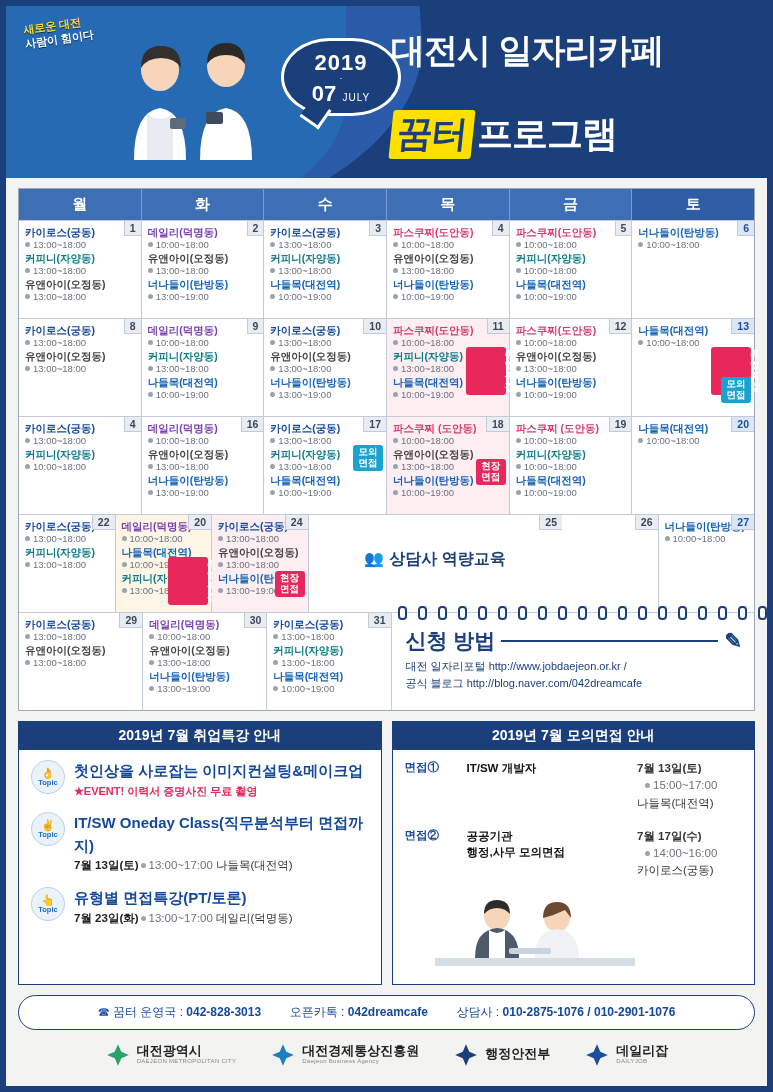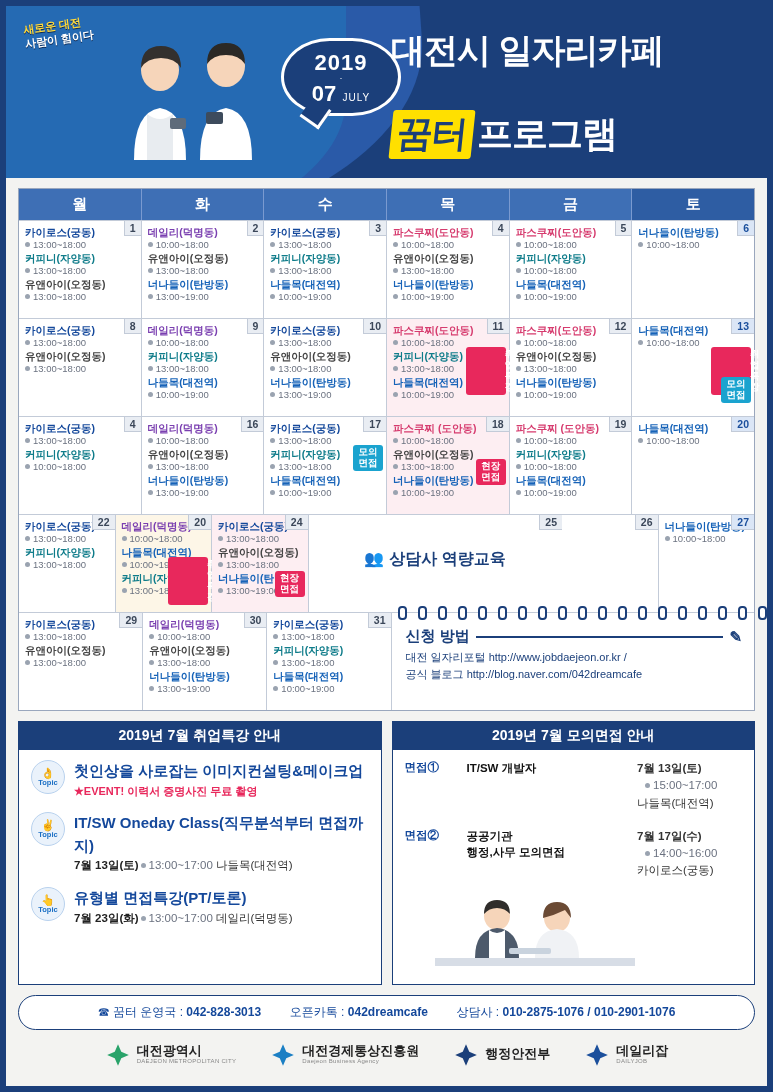--- a/index.html
+++ b/index.html
@@ -149,21 +149,21 @@
   .applybox {
     flex:3; border-right:none; background:#fff; position:relative;
     padding:10px 12px 6px 14px;
   }
   .spiral { position:absolute; left:6px; right:6px; top:-7px; height:14px; }
   .spiral span {
     position:absolute; top:0; width:9px; height:14px;
     border:2px solid #1b3f7a; border-radius:4px; background:#fff;
   }
   .apply-title {
-    color:#1b3f7a; font-size:15px; font-weight:bold; margin:4px 0 3px 0;
+    color:#1b3f7a; font-size:21px; font-weight:bold; margin:4px 0 3px 0;
     display:flex; align-items:center; gap:6px;
   }
   .apply-title .line { flex:1; height:2px; background:#1b3f7a; }
   .apply-line { font-size:11px; color:#1b3f7a; line-height:1.5; }
 
   
   .panels { display:flex; gap:10px; margin:10px 12px 0 12px; }
   .panel { flex:1; border:1px solid #1b3f7a; background:#fff; }
   .panel-h {
     background:#1b3f7a; color:#fff; text-align:center;

